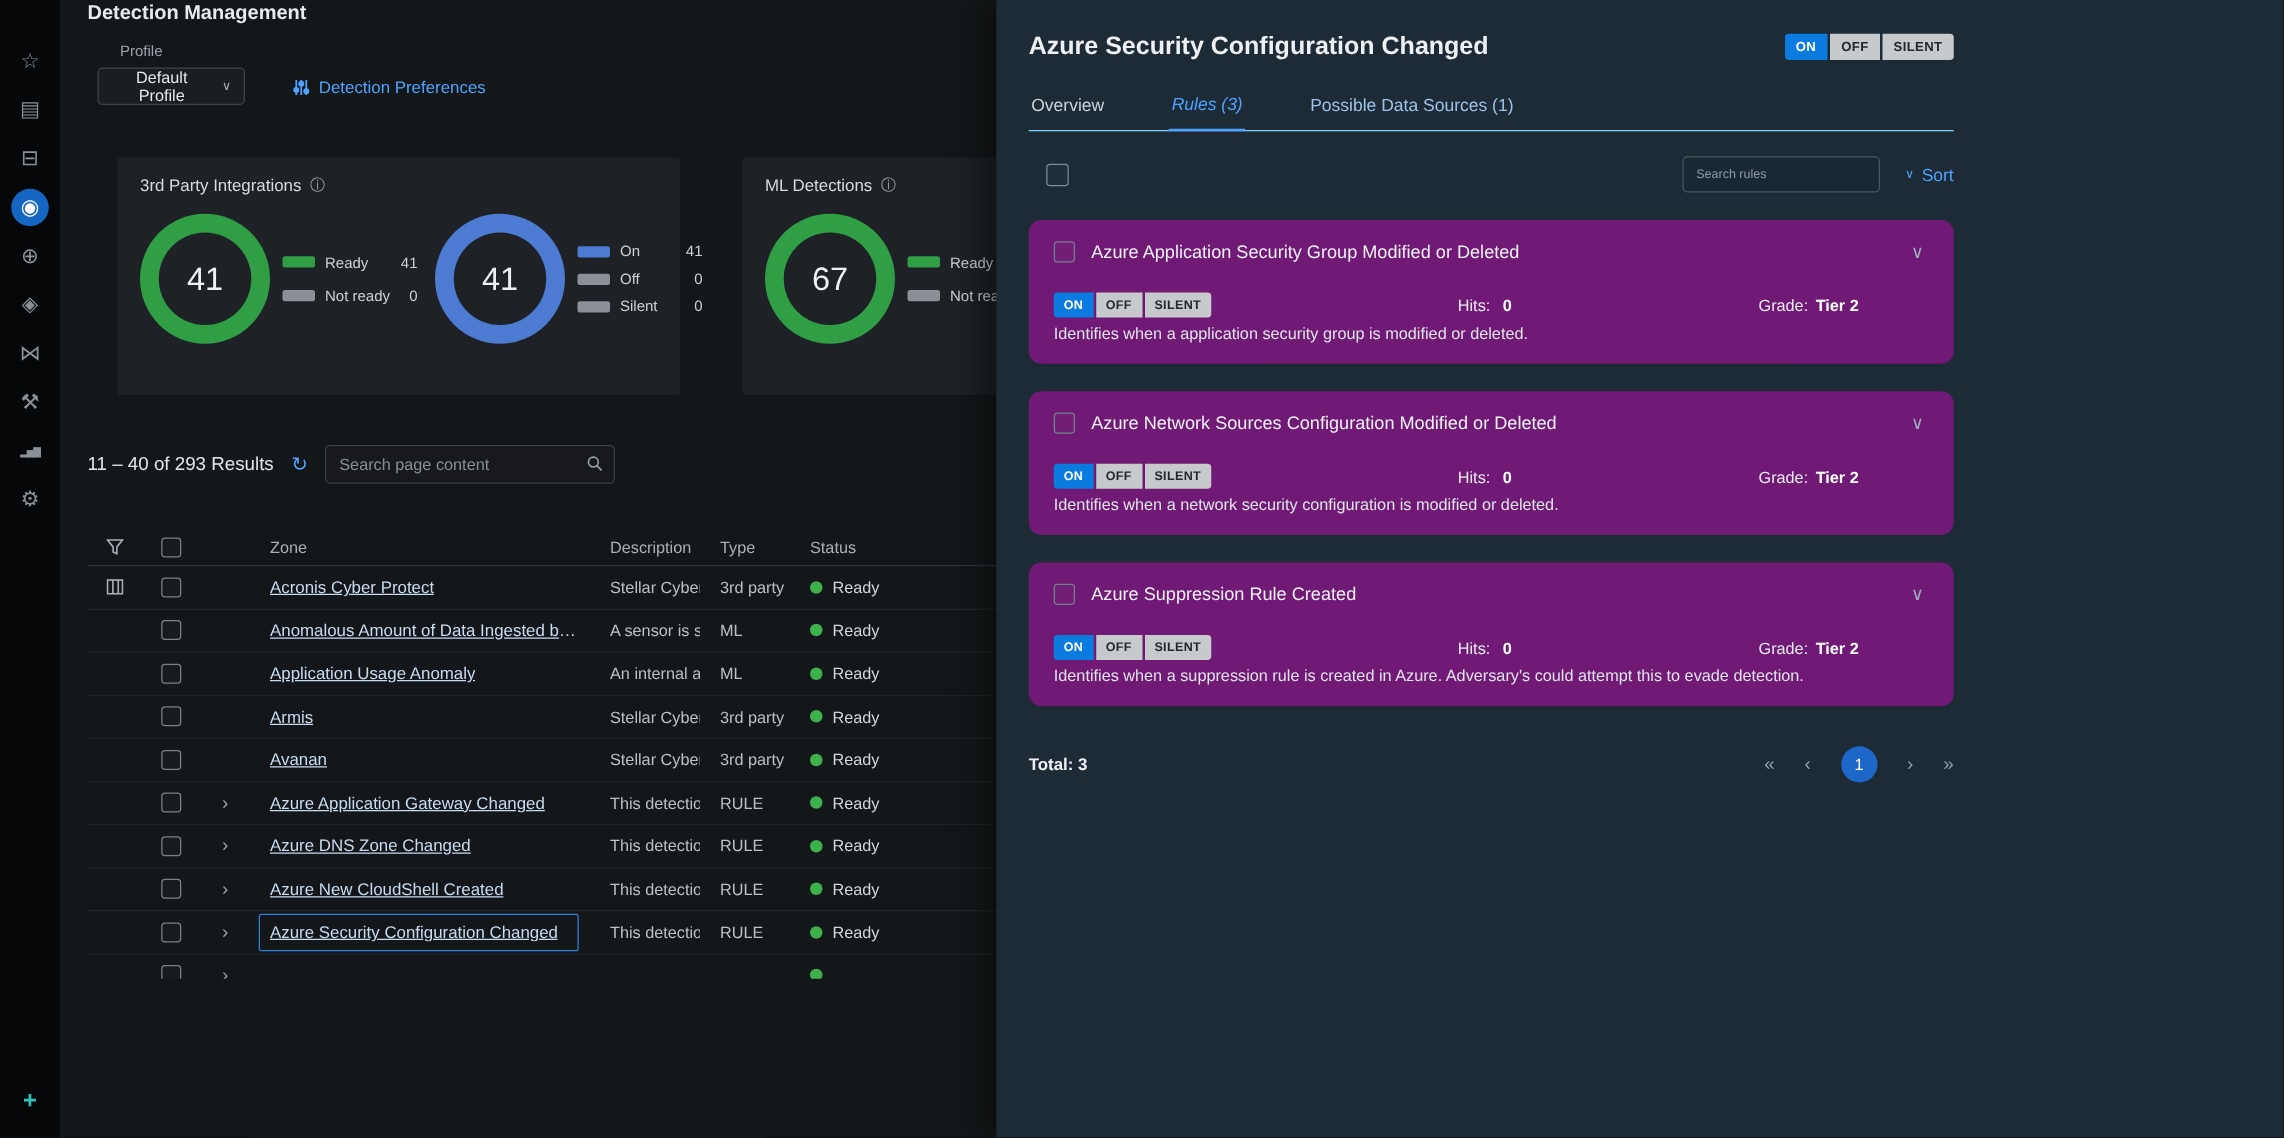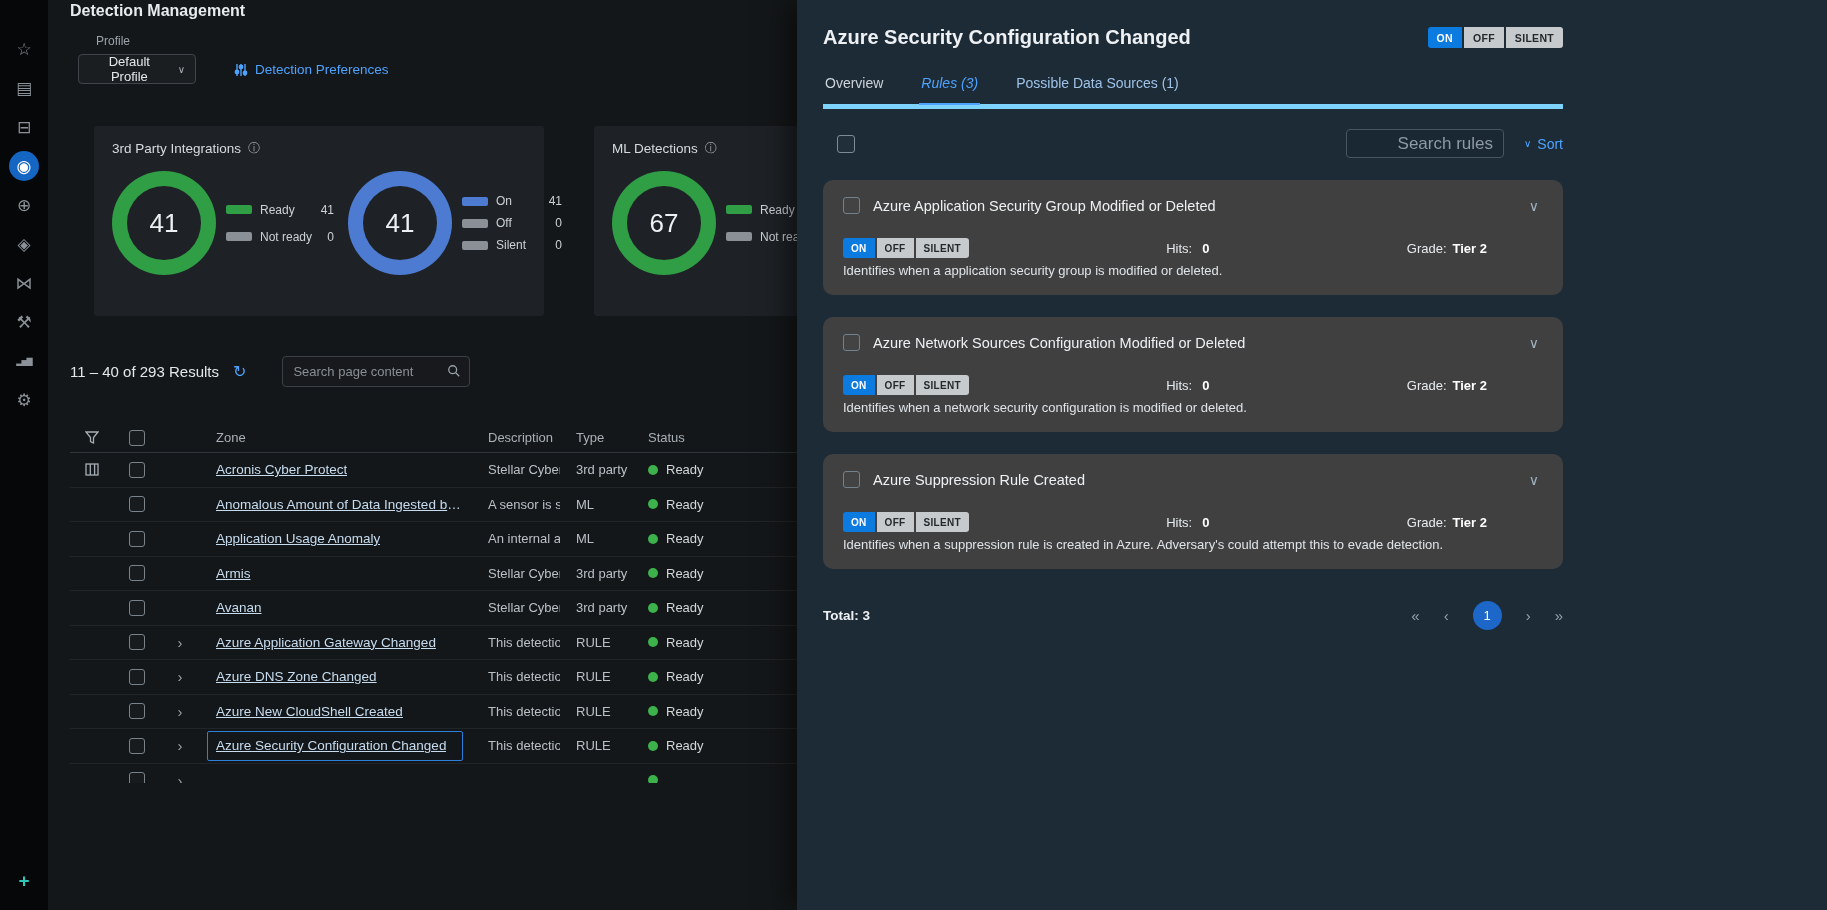--- a/index.html
+++ b/index.html
@@ -45,21 +45,21 @@
   .lrow { display:flex; align-items:center; width:108px; font-size:12px; color:#ccd2d6; }
   .legend.three .lrow { width:100px; }
   .swatch { width:26px; height:9px; border-radius:2px; margin-right:8px; flex:0 0 auto; }
   .swatch.green { background:#2f9e44; } .swatch.blue { background:#4c7bd1; } .swatch.grey { background:#8b9096; }
   .lval { margin-left:auto; color:#ccd2d6; }
   .donut2 { margin-left:14px; }
 
   .results-row { display:flex; align-items:center; gap:14px; margin-top:40px; }
   .results-text { font-size:15px; color:#e3e7ea; }
   .refresh { color:#4da3ff; font-size:16px; cursor:pointer; }
-  .search-box { position:relative; width:188px;margin-left:22px; }
+  .search-box { position:relative; width:232px; }
   .search-box input { width:100%; height:31px; background:#17191c; border:1px solid #3a4045; border-radius:4px;
     color:#dfe3e6; font-size:13px; padding:0 30px 0 10px; outline:none; font-family:inherit; }
   .search-box input::placeholder { color:#8a9096; }
   .search-box svg { position:absolute; right:9px; top:8px; }
 
   .tablewrap { margin-top:36px; height:360px; overflow:hidden; }
   .tgrid { display:grid; grid-template-columns:44px 46px 40px 272px 88px 72px 160px; align-items:center; }
   .thead { height:30px; border-bottom:1px solid #2f353a; }
   .th { font-size:13px; color:#a9b0b7; padding-left:16px; }
   .trow { height:34.5px; border-bottom:1px solid #212529; }
@@ -84,37 +84,37 @@
   .d-head { display:flex; align-items:center; justify-content:space-between; }
   .d-title { font-size:20px; font-weight:600; color:#eef1f3; }
   .toggle { display:inline-flex; }
   .seg { height:20px; padding:0 8px; display:flex; align-items:center; font-size:10px; font-weight:700;
     letter-spacing:.3px; background:#c6cacd; color:#24282b; cursor:pointer; }
   .seg + .seg { margin-left:2px; }
   .seg:first-child { border-radius:3px 0 0 3px; } .seg:last-child { border-radius:0 3px 3px 0; }
   .seg.active { background:#0b7be0; color:#fff; }
   .toggle.lg .seg { height:21px; padding:0 9px; font-size:10.5px; }
 
-  .tabs { display:flex; gap:34px; margin-top:26px; border-bottom:5px solid #7dd3fc; }
+  .tabs { display:flex; gap:50px; margin-top:26px; border-bottom:1px solid #7dd3fc;align-items:center; }
   .tab { font-size:14px; padding:0 2px 12px; color:#ccd4da; cursor:pointer; }
   .tab.src { color:#9fc3e8; }
   .tab.active { color:#4da3ff; border-bottom:2.5px solid #4da3ff; margin-bottom:-1px;font-style:italic; }
 
   .controls { display:flex; align-items:center; justify-content:space-between; margin-top:20px; }
   .controls .cb { width:18px; height:18px; margin-left:14px; border-color:#7c8b96; }
   .ctr-right { display:flex; align-items:center; gap:20px; }
   .d-search { position:relative; width:158px; }
   .d-search input { width:100%; height:29px; background:#1a2833; border:1px solid #47565f; border-radius:4px;
-    color:#dfe6ea; font-size:17px; padding:0 10px; outline:none; font-family:inherit;text-align:right; }
+    color:#dfe6ea; font-size:10px; padding:0 10px; outline:none; font-family:inherit; }
   .d-search input::placeholder { color:#8d9aa5; }
   .sort { display:flex; align-items:center; gap:6px; color:#4da3ff; font-size:14px; cursor:pointer; }
   .sort .chev { font-size:10px; }
 
   .rules { margin-top:22px; }
-  .rulecard { background:#404040; border-radius:10px; padding:17px 20px; margin-bottom:22px; }
+  .rulecard { background:#701a75; border-radius:10px; padding:17px 20px; margin-bottom:22px; }
   .rc-head { display:flex; align-items:center; }
   .rc-head .cb { width:17px; height:17px; border-color:#73818c; }
   .rc-title { font-size:14.5px; color:#eef1f3; margin-left:13px; flex:1; }
   .rc-chev { color:#9fb0bd; font-size:14px; cursor:pointer; margin-right:4px; }
   .rc-mid { display:flex; align-items:center; justify-content:space-between; margin-top:24px; padding-right:56px; }
   .hits { font-size:13px; color:#e8ecef; display:flex; gap:10px; align-items:center; }
   .hits b, .grade b { font-weight:700; color:#fff; }
   .grade { font-size:13px; color:#e8ecef; display:flex; gap:6px; align-items:center; }
   .rc-desc { margin-top:5px; font-size:13px; color:#dfe4e8; }
 

